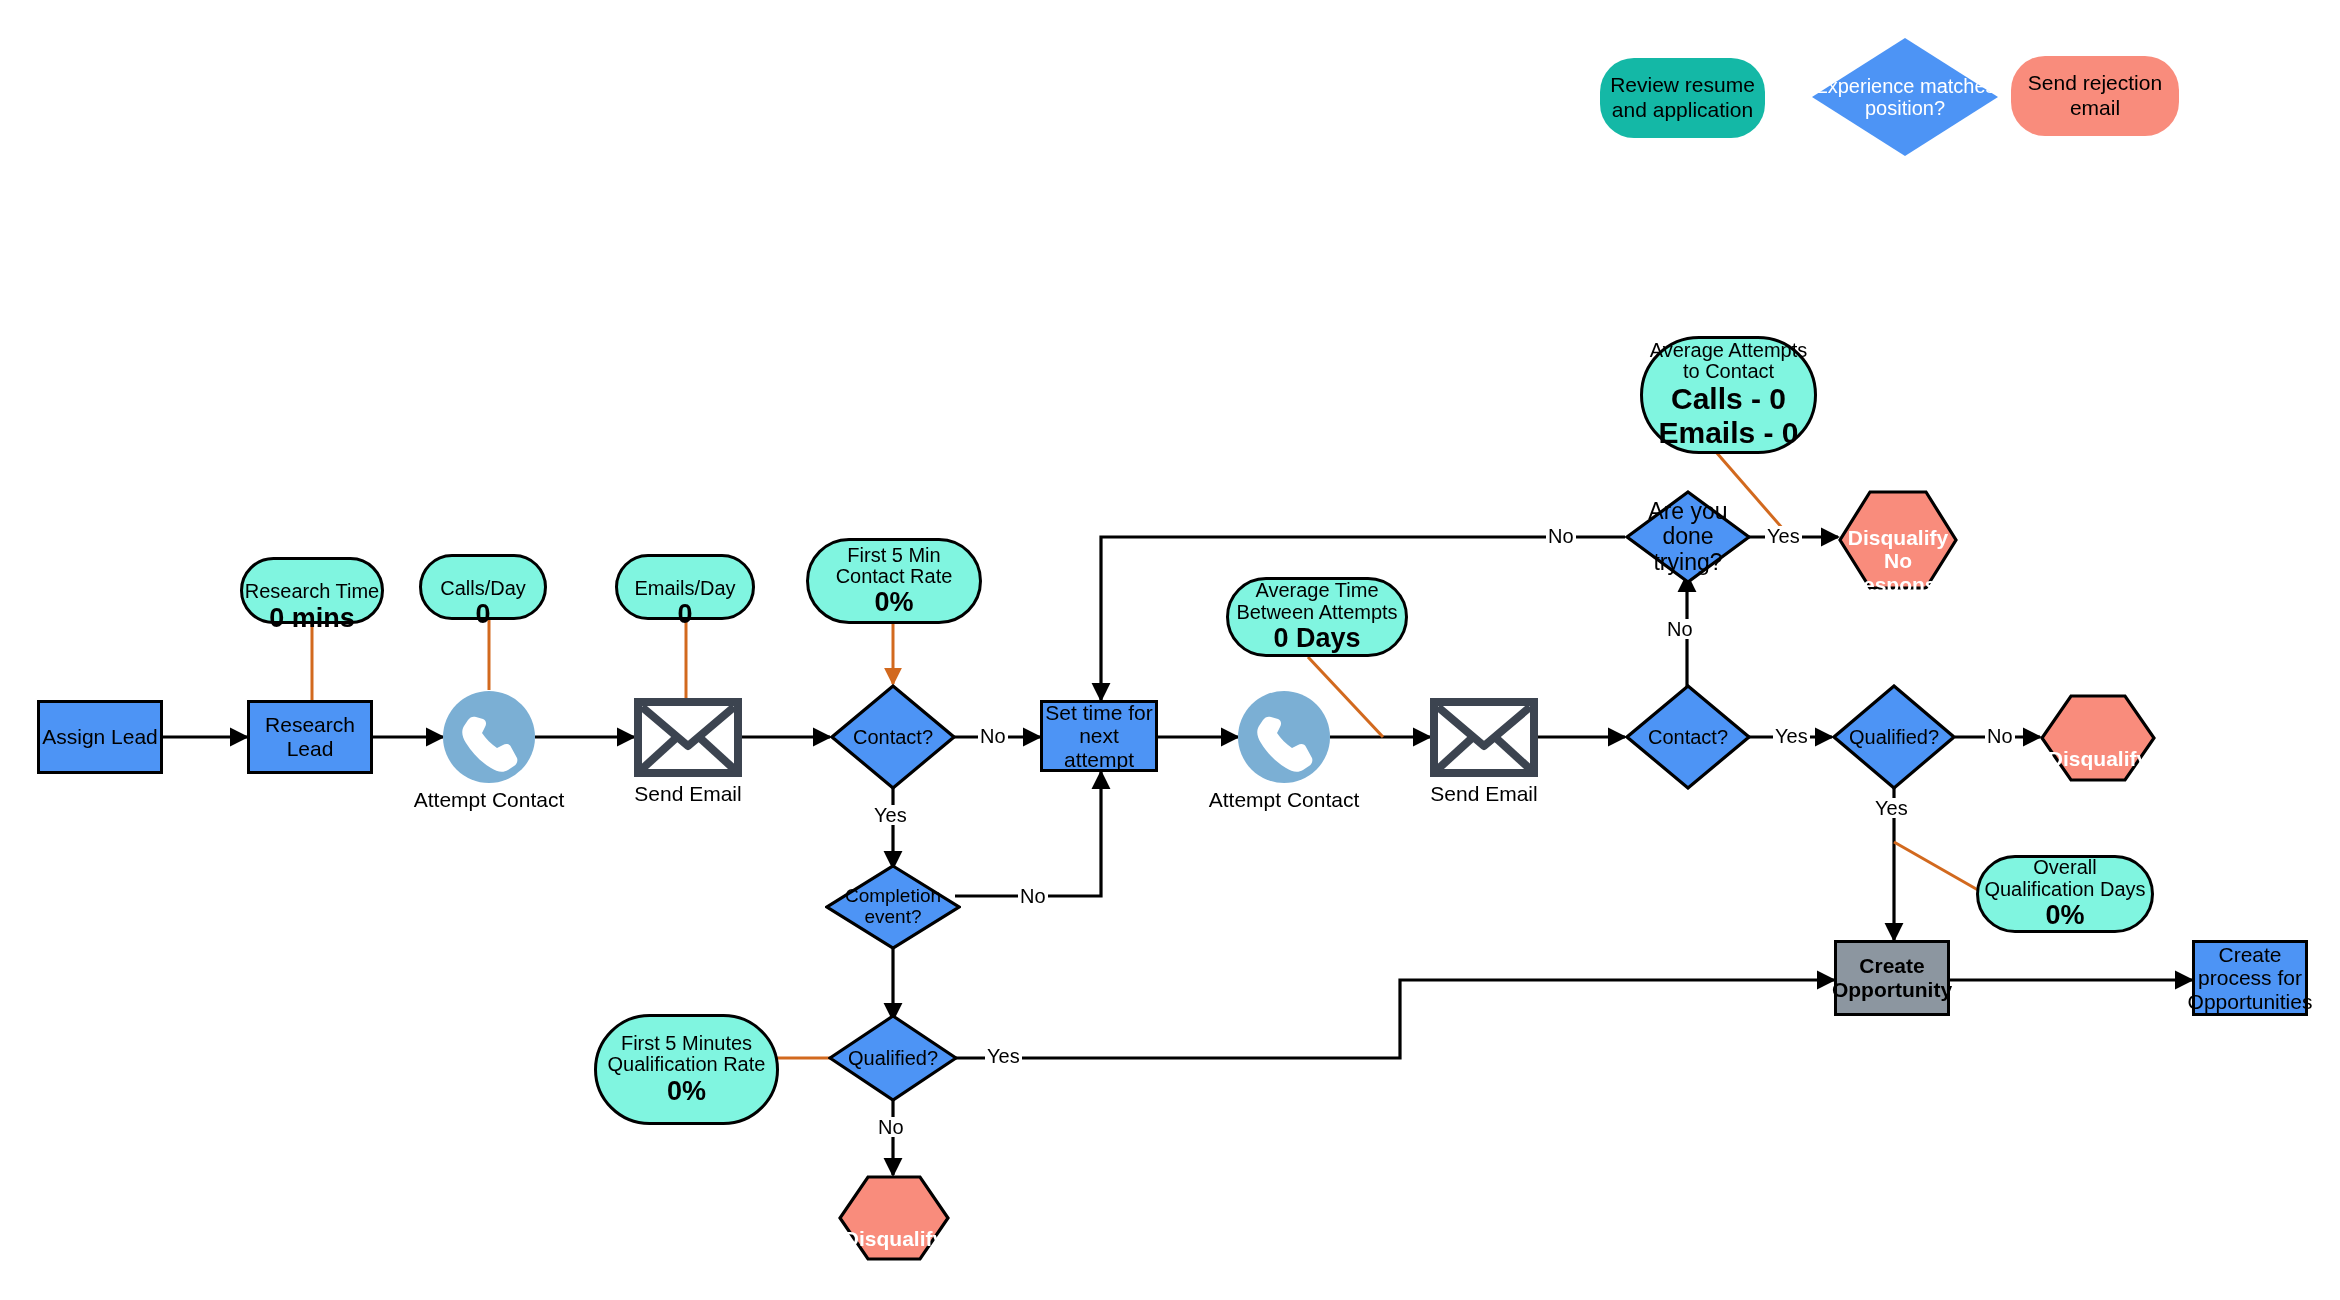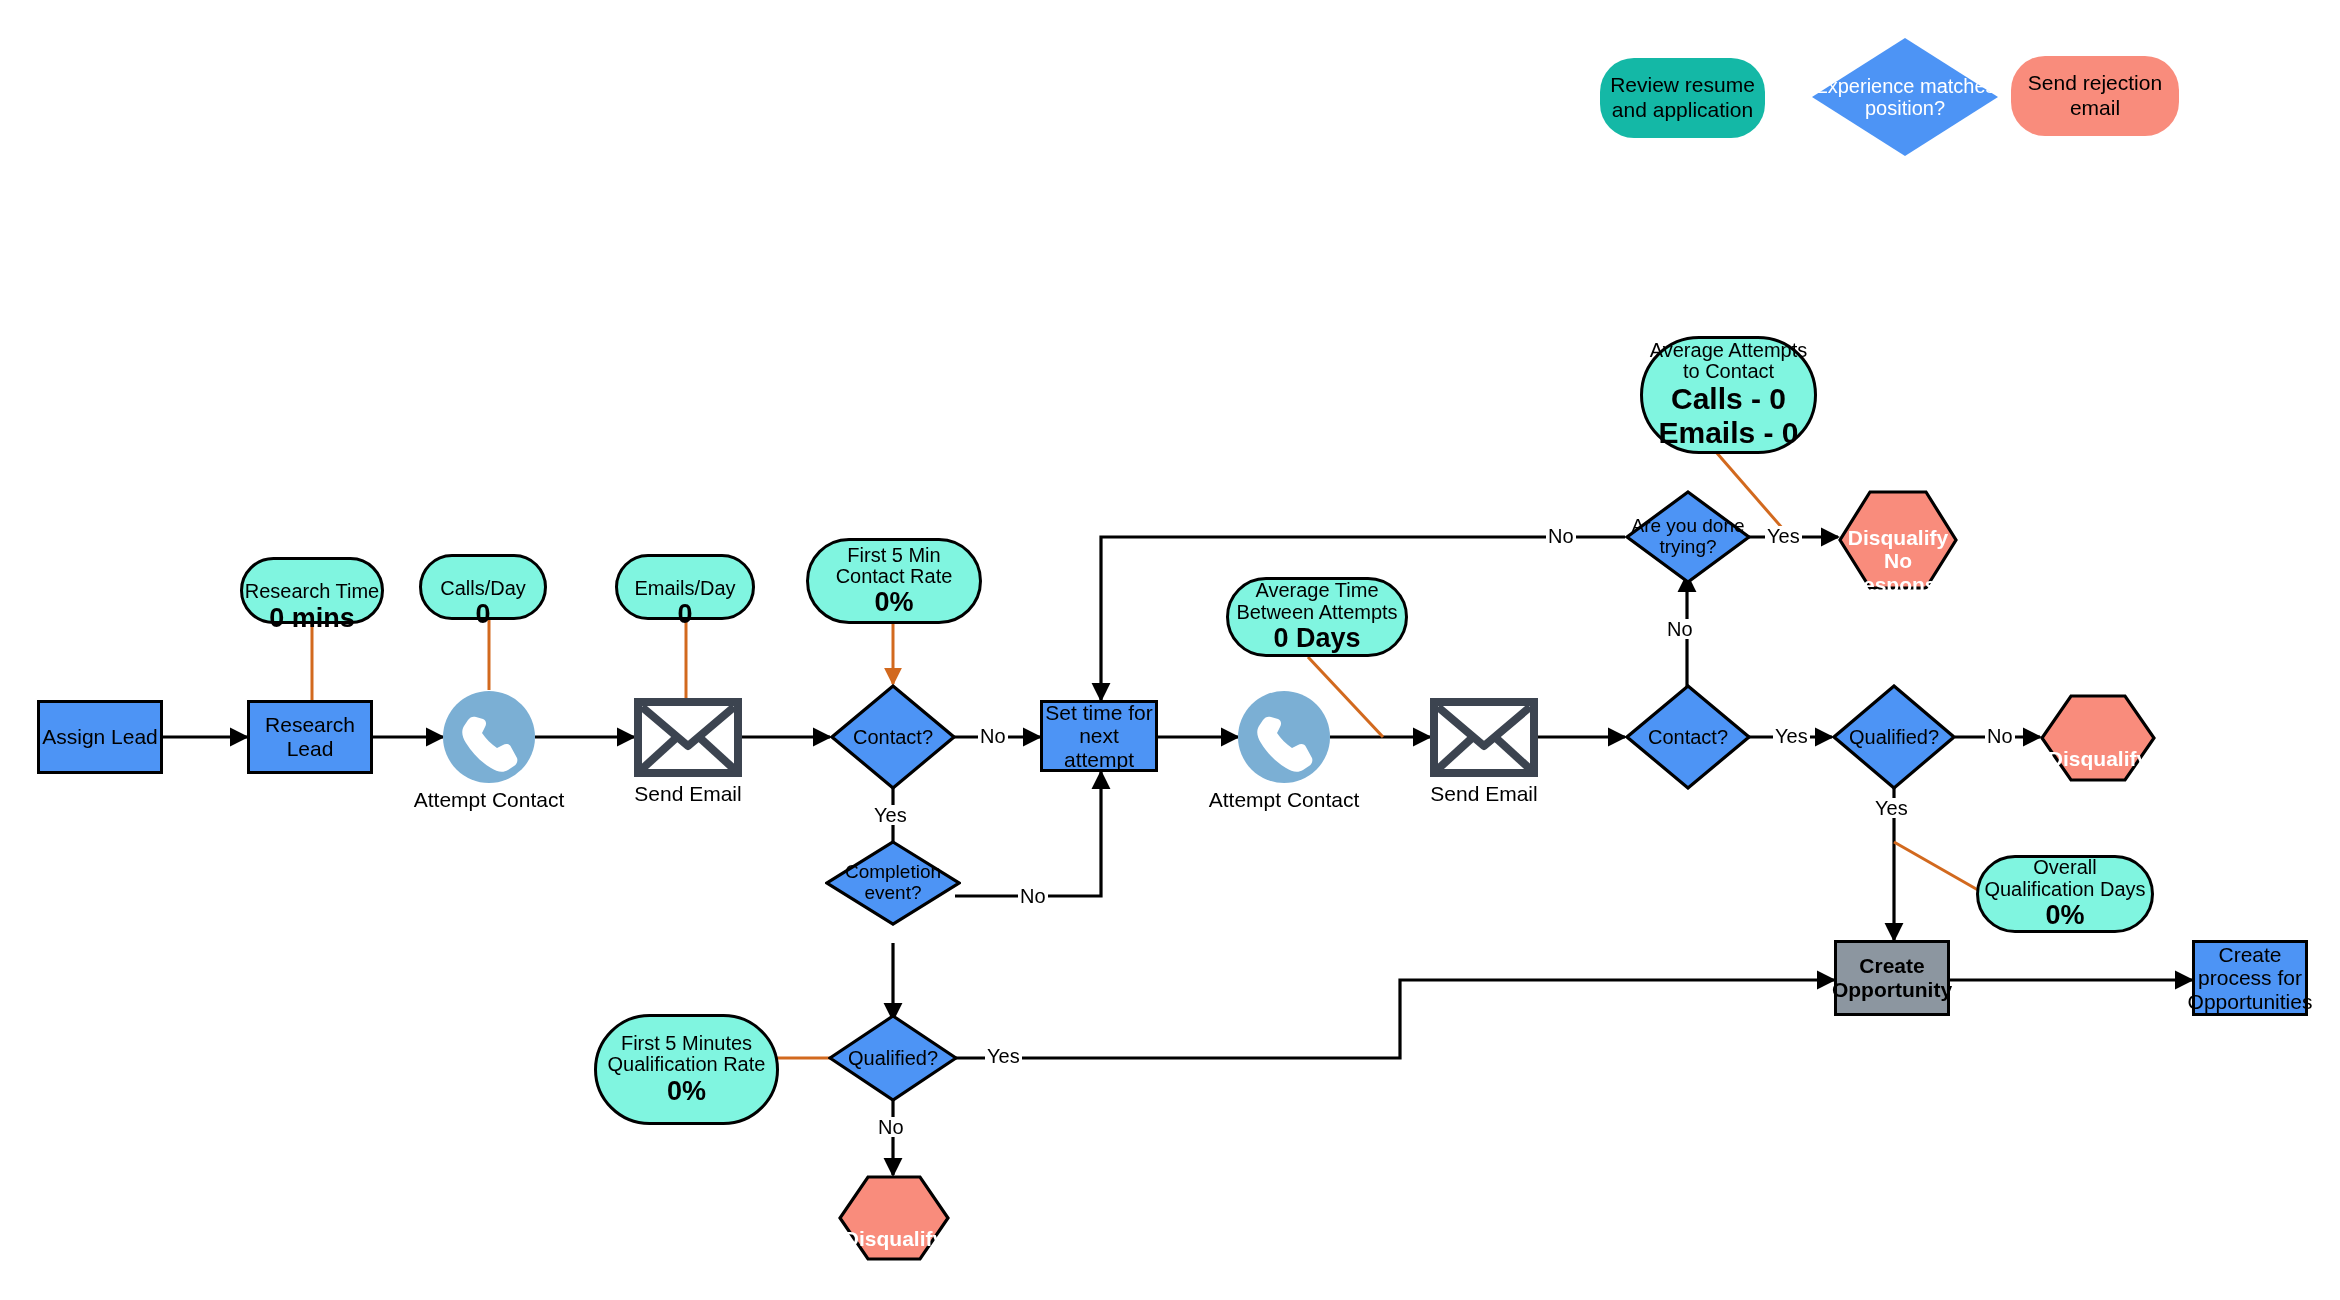--- a/index.html
+++ b/index.html
@@ -323,21 +323,21 @@
 
 <div class="diamond-wrap" style="left:830px; top:684px; width:126px; height:106px;">
   <svg class="dshape" viewBox="0 0 126 106" preserveAspectRatio="none">
     <polygon points="63,2 124,53 63,104 2,53" fill="#4d94f5" stroke="#000" stroke-width="3.2"></polygon>
   </svg>
   <div class="dlabel">
       <span>Contact?</span>
     </div>
 </div>
 
-<div class="diamond-wrap" style="left:825px; top:840px; width:136px; height:86px;">
+<div class="diamond-wrap" style="left:825px; top:864px; width:136px; height:86px;">
   <svg class="dshape" viewBox="0 0 136 86" preserveAspectRatio="none">
     <polygon points="68,2 134,43 68,84 2,43" fill="#4d94f5" stroke="#000" stroke-width="3.2"></polygon>
   </svg>
   <div class="dlabel" style="font-size:19px;">
       <span>Completion event?</span>
     </div>
 </div>
 
 <div class="diamond-wrap" style="left:828px; top:1014px; width:130px; height:88px;">
   <svg class="dshape" viewBox="0 0 130 88" preserveAspectRatio="none">
@@ -354,21 +354,21 @@
   </svg>
   <div class="dlabel">
       <span>Contact?</span>
     </div>
 </div>
 
 <div class="diamond-wrap" style="left:1625px; top:490px; width:126px; height:94px;">
   <svg class="dshape" viewBox="0 0 126 94" preserveAspectRatio="none">
     <polygon points="63,2 124,47 63,92 2,47" fill="#4d94f5" stroke="#000" stroke-width="3.2"></polygon>
   </svg>
-  <div class="dlabel" style="font-size:19px;">
+  <div class="dlabel" style="font-size:23px;">
       <span>Are you done trying?</span>
     </div>
 </div>
 
 <div class="diamond-wrap" style="left:1832px; top:684px; width:124px; height:106px;">
   <svg class="dshape" viewBox="0 0 124 106" preserveAspectRatio="none">
     <polygon points="62,2 122,53 62,104 2,53" fill="#4d94f5" stroke="#000" stroke-width="3.2"></polygon>
   </svg>
   <div class="dlabel">
       <span>Qualified?</span>

